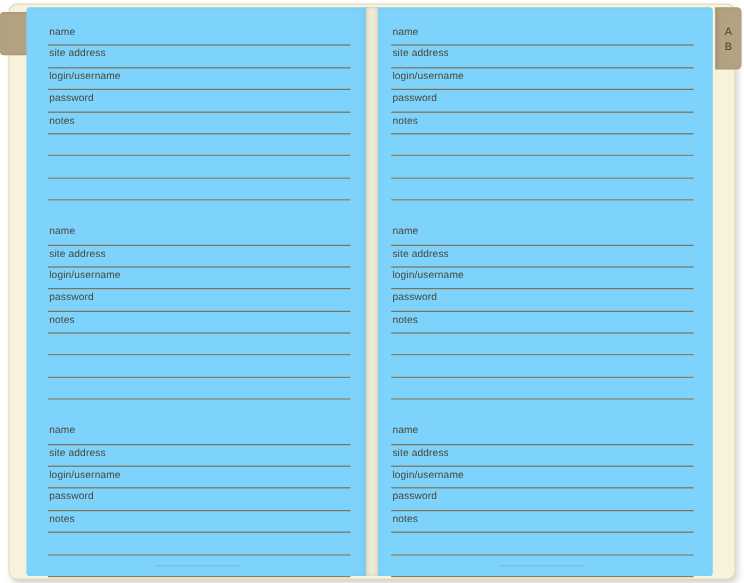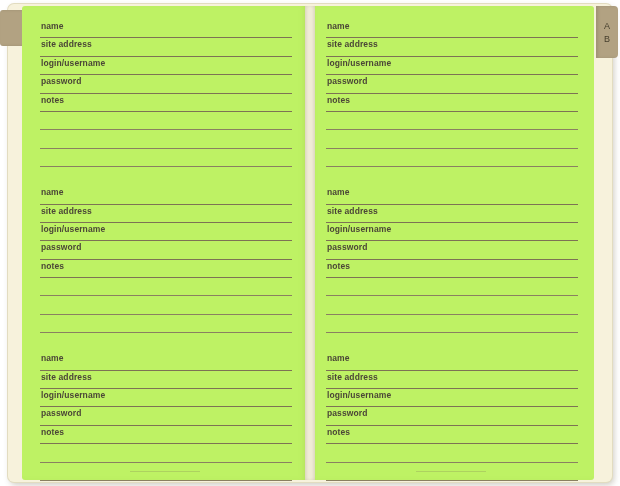--- a/index.html
+++ b/index.html
@@ -83,23 +83,22 @@
     left: 22px;
     top: 6px;
     width: 572px;
     height: 474px;
     display: flex;
   }
   .page {
     position: relative;
     width: 286px;
     height: 474px;
-    background: #bef264;
+    background: #7dd3fc;
     box-sizing: border-box;
-    font-weight: bold;
   }
   .page.left {
     border-radius: 3px 0 0 3px;
     box-shadow: inset -6px 0 9px -6px rgba(120,105,65,0.35);
   }
   .page.right {
     border-radius: 0 3px 3px 0;
     box-shadow: inset 6px 0 9px -6px rgba(120,105,65,0.35);
   }
 

